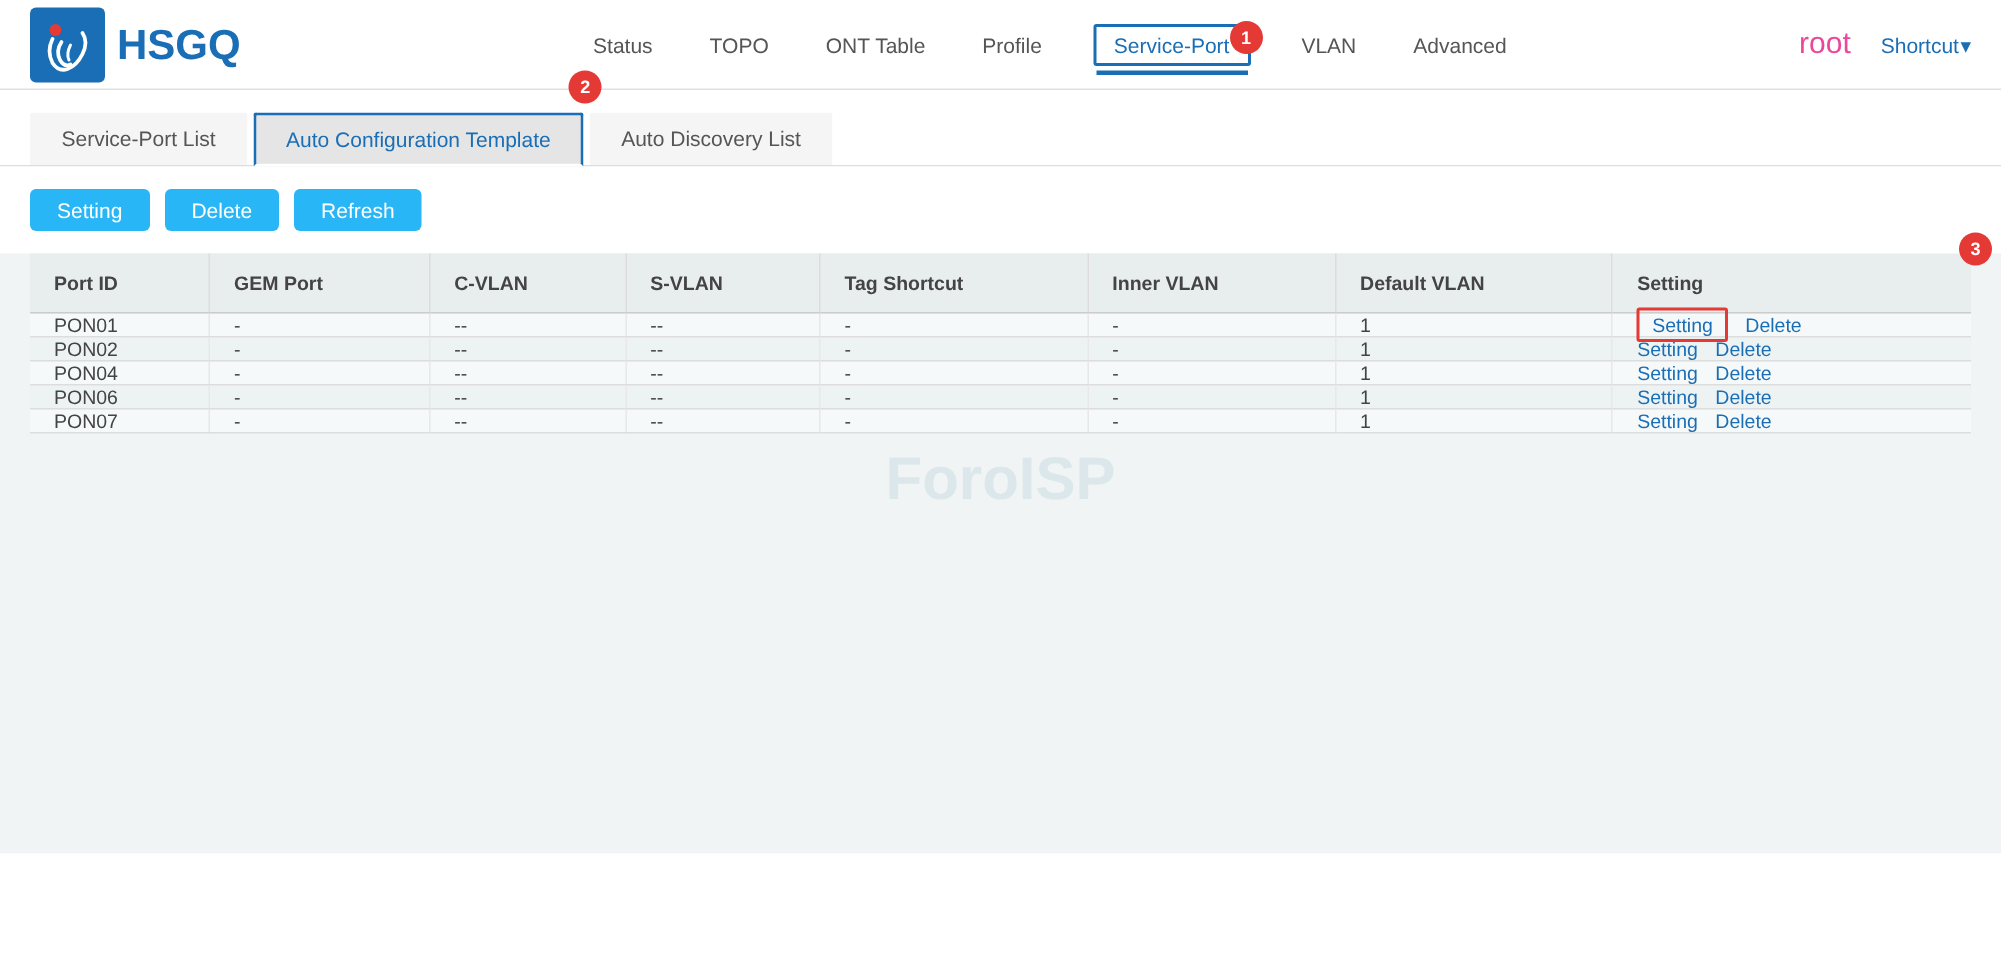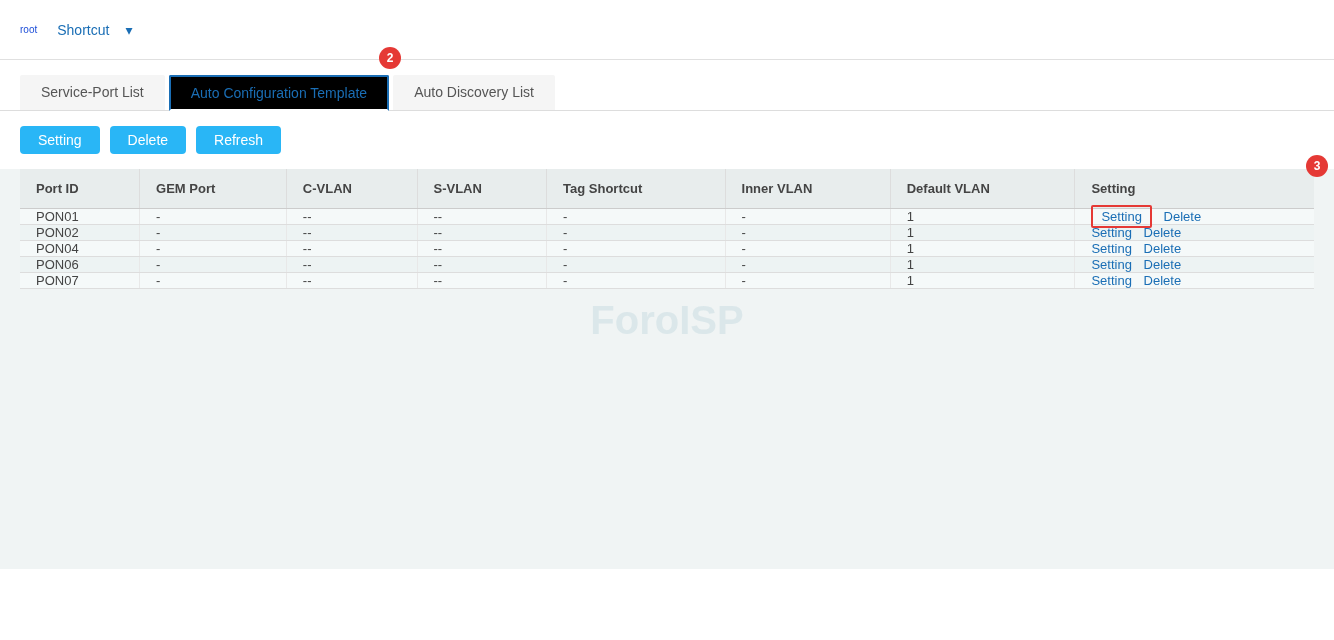--- a/index.html
+++ b/index.html
@@ -64,28 +64,28 @@
       left: 0;
       right: 0;
       height: 3px;
       background: #1a6eb5;
     }
     .nav-right {
       display: flex;
       align-items: center;
       gap: 20px;
     }
-    .nav-root { color: #1d4ed8; font-size: 10px; cursor: pointer; }
+    .nav-root { color: #ec4899; font-size: 20px; cursor: pointer; }
     .nav-shortcut {
       color: #1a6eb5;
       font-size: 14px;
       cursor: pointer;
       display: flex;
       align-items: center;
-      gap: 16px;
+      gap: 1px;
     }
 
     
     .badge {
       display: inline-flex;
       align-items: center;
       justify-content: center;
       width: 22px;
       height: 22px;
       border-radius: 50%;
@@ -111,21 +111,21 @@
       cursor: pointer;
       font-size: 14px;
       color: #555;
       border: 1px solid transparent;
       border-radius: 2px 2px 0 0;
       background: #f5f5f5;
       text-align: right;
     }
     .tab.active {
       color: #1a6eb5;
-      background: #000000;
+      background: #e5e5e5;
       border: 2px solid #1a6eb5;
       border-bottom: 2px solid #fff;
       margin-bottom: -1px;
     }
 
     
     .toolbar {
       padding: 15px 20px;
       display: flex;
       gap: 10px;
@@ -197,21 +197,44 @@
     }
 
     
     .nav-active-wrap { position: relative; display: inline-block; }
     .tab-wrap { position: relative; display: inline-block; }
   </style>
 </head>
 <body>
 
 <div class="header">
-
+  <div class="logo">
+    <div class="logo-icon">
+      <svg viewBox="0 0 36 36" xmlns="http://www.w3.org/2000/svg">
+        <circle cx="10" cy="8" r="4" fill="#e53935"></circle>
+        <path d="M8 14 Q4 22 8 30 Q12 36 18 34 Q24 32 28 24 Q32 16 28 10" stroke="#fff" stroke-width="2.5" fill="none" stroke-linecap="round"></path>
+        <path d="M14 16 Q10 22 13 28 Q16 33 20 31" stroke="#fff" stroke-width="2.5" fill="none" stroke-linecap="round"></path>
+        <path d="M20 18 Q17 24 19 28" stroke="#fff" stroke-width="2" fill="none" stroke-linecap="round"></path>
+      </svg>
+    </div>
+    <span class="logo-text">HSGQ</span>
+  </div>
+
+  <nav class="nav">
+    <a class="nav-item">Status</a>
+    <a class="nav-item">TOPO</a>
+    <a class="nav-item">ONT Table</a>
+    <a class="nav-item">Profile</a>
+    <div class="nav-active-wrap">
+      <a class="nav-item active">Service-Port</a>
+      <span class="badge badge-1">1</span>
+    </div>
+    <a class="nav-item">VLAN</a>
+    <a class="nav-item">Advanced</a>
+  </nav>
 
   <div class="nav-right">
     <span class="nav-root">root</span>
     <span class="nav-shortcut">
       <span>Shortcut</span>
       <span>▾</span>
     </span>
   </div>
 </div>
 

